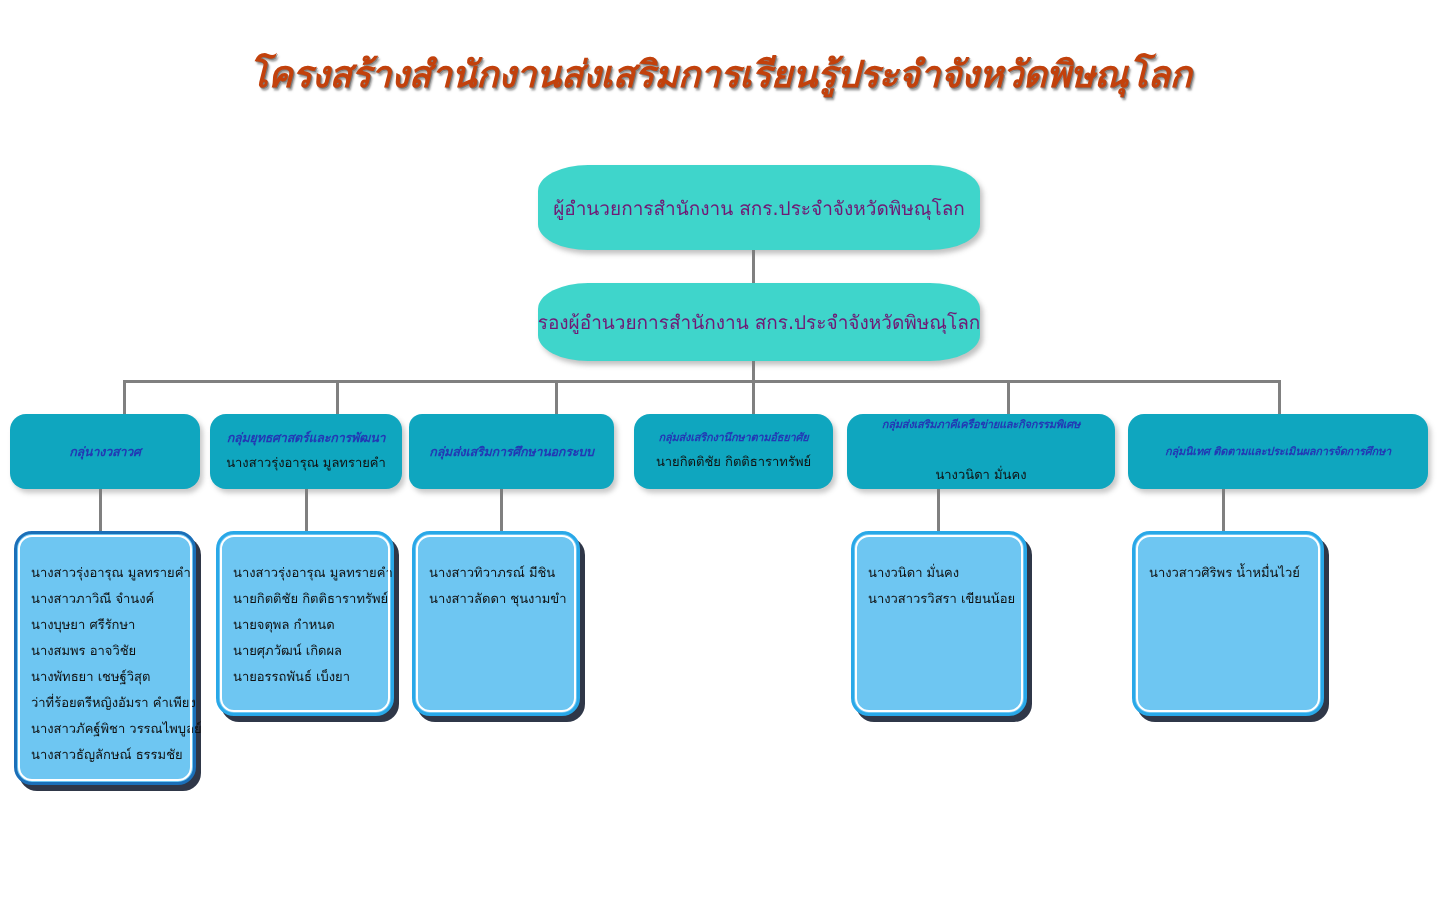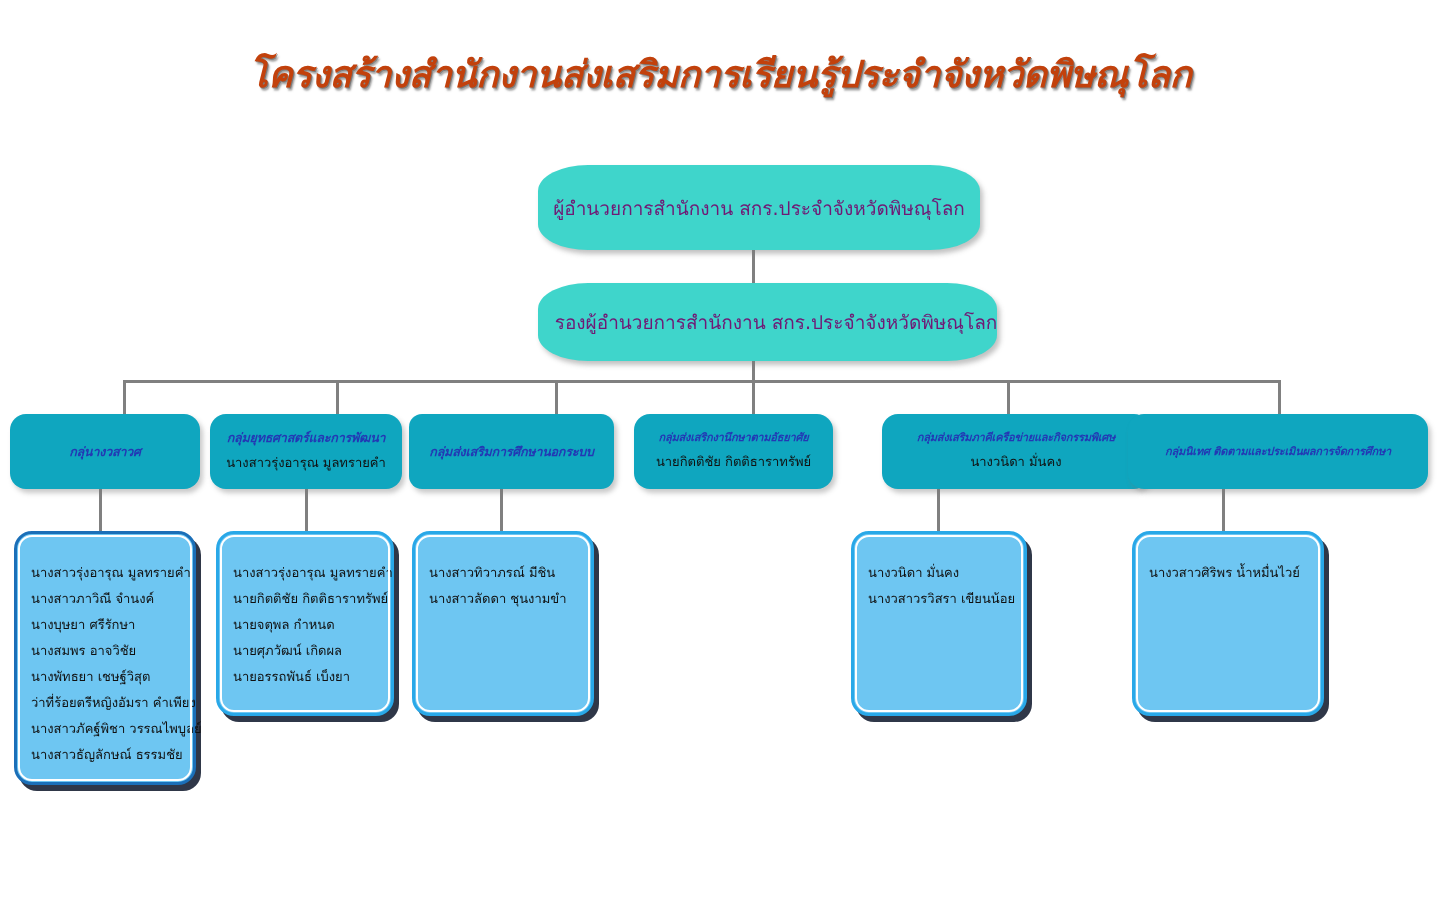--- a/index.html
+++ b/index.html
@@ -142,21 +142,21 @@
   <div class="conn conn-v" style="left:99px; top:489px; width:3px; height:42px;"></div>
   <div class="conn conn-v" style="left:305px; top:489px; width:3px; height:42px;"></div>
   <div class="conn conn-v" style="left:500px; top:489px; width:3px; height:42px;"></div>
   <div class="conn conn-v" style="left:937px; top:489px; width:3px; height:42px;"></div>
   <div class="conn conn-v" style="left:1222px; top:489px; width:3px; height:42px;"></div>
 
   <div class="pill" style="left:538px; top:165px; width:442px; height:85px;">
     <span class="pill-label">ผู้อำนวยการสำนักงาน สกร.ประจำจังหวัดพิษณุโลก</span>
   </div>
 
-  <div class="pill" style="left:538px; top:283px; width:442px; height:78px;padding-left:17px;">
+  <div class="pill" style="left:538px; top:283px; width:442px; height:78px;">
     <span class="pill-label">รองผู้อำนวยการสำนักงาน สกร.ประจำจังหวัดพิษณุโลก</span>
   </div>
 
   <div class="group-box" style="left:10px; top:414px; width:190px; height:75px;">
     <div class="group-title">กลุ่นางวสาวศ</div>
   </div>
 
   <div class="group-box" style="left:210px; top:414px; width:192px; height:75px;">
     <div class="group-title">กลุ่มยุทธศาสตร์และการพัฒนา</div>
     <div class="group-head-name">นางสาวรุ่งอารุณ  มูลทรายคำ</div>
@@ -164,21 +164,21 @@
 
   <div class="group-box" style="left:409px; top:414px; width:205px; height:75px;border-radius:13px;">
     <div class="group-title">กลุ่มส่งเสริมการศึกษานอกระบบ</div>
   </div>
 
   <div class="group-box" style="left:634px; top:414px; width:199px; height:75px;">
     <div class="group-title sm">กลุ่มส่งเสริกงานึกษาตามอัธยาศัย</div>
     <div class="group-head-name">นายกิตติชัย  กิตติธาราทรัพย์</div>
   </div>
 
-  <div class="group-box" style="left:882px; top:414px; width:268px; height:75px;">
+  <div class="group-box" style="left:847px; top:414px; width:268px; height:75px;justify-content:space-between;">
     <div class="group-title sm">กลุ่มส่งเสริมภาคีเครือข่ายและกิจกรรมพิเศษ</div>
     <div class="group-head-name">นางวนิดา  มั่นคง</div>
   </div>
 
   <div class="group-box" style="left:1128px; top:414px; width:300px; height:75px;">
     <div class="group-title sm">กลุ่มนิเทศ ติดตามและประเมินผลการจัดการศึกษา</div>
   </div>
 
   <div class="staff-box dark-edge" style="left:14px; top:531px; width:182px; height:254px;">
     <div class="staff-line">นางสาวรุ่งอารุณ  มูลทรายคำ</div>
@@ -192,21 +192,21 @@
   </div>
 
   <div class="staff-box" style="left:216px; top:531px; width:178px; height:185px;">
     <div class="staff-line">นางสาวรุ่งอารุณ  มูลทรายคำ</div>
     <div class="staff-line">นายกิตติชัย  กิตติธาราทรัพย์</div>
     <div class="staff-line">นายจตุพล  กำหนด</div>
     <div class="staff-line">นายศุภวัฒน์  เกิดผล</div>
     <div class="staff-line">นายอรรถพันธ์  เบ็งยา</div>
   </div>
 
-  <div class="staff-box" style="left:412px; top:531px; width:182px; height:185px;">
+  <div class="staff-box" style="left:412px; top:531px; width:168px; height:185px;">
     <div class="staff-line">นางสาวทิวาภรณ์  มีชิน</div>
     <div class="staff-line">นางสาวลัดดา  ชุนงามขำ</div>
   </div>
 
   <div class="staff-box" style="left:851px; top:531px; width:176px; height:185px;">
     <div class="staff-line">นางวนิดา  มั่นคง</div>
     <div class="staff-line">นางวสาวรวิสรา  เขียนน้อย</div>
   </div>
 
   <div class="staff-box" style="left:1132px; top:531px; width:192px; height:185px;">

